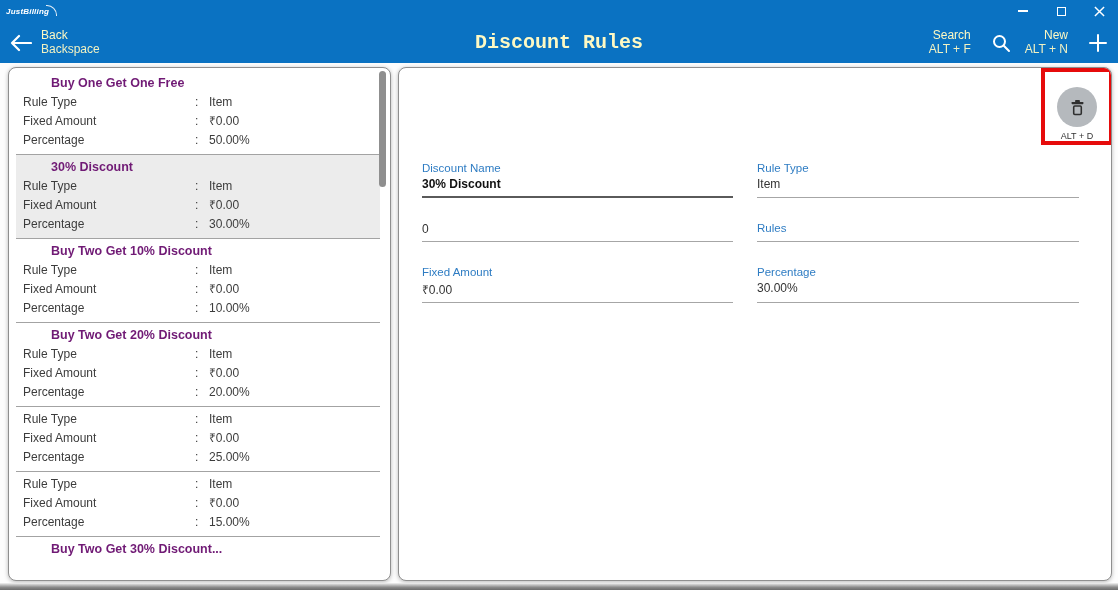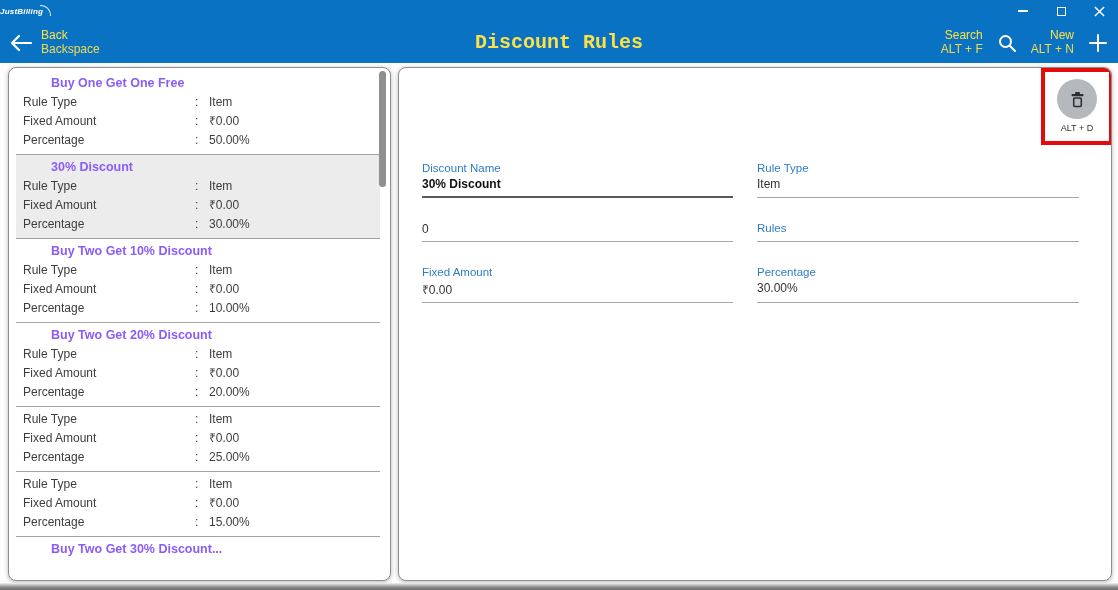--- a/index.html
+++ b/index.html
@@ -6,60 +6,60 @@
   html,body { width:1118px; height:590px; }
   body {
     position:relative; font-family:"Liberation Sans", sans-serif;
     background:#fdfdfd; overflow:hidden; color:#3c3c3c;
   }
   
   .titlebar {
     position:absolute; left:0; top:0; width:1118px; height:22px;
     background:#0a72c2; display:flex; align-items:center;
   }
-  .logo { color:#fff; font-size:8px; font-weight:bold; font-style:italic;
+  .logo { margin-left:6px; color:#fff; font-size:8px; font-weight:bold; font-style:italic;
           letter-spacing:.2px; position:relative; padding-right:8px; }
   .logo::after { content:""; position:absolute; right:0; top:-2px; width:10px; height:10px;
           border:1px solid rgba(255,255,255,.9); border-left:none; border-bottom:none;
           border-radius:0 10px 0 0; }
   .win-controls { position:absolute; right:0; top:0; height:22px; display:flex; }
   .win-btn { width:38px; height:22px; display:flex; align-items:center; justify-content:center; cursor:default; }
   .min-glyph { width:10px; height:2px; background:#fff; }
   .max-glyph { width:9px; height:9px; border:1.5px solid #fff; }
   
   .header {
     position:absolute; left:0; top:22px; width:1118px; height:41px;
-    background:#0a72c2; color:#fde047; display:flex; align-items:center;
+    background:#0a72c2; color:#fef9c3; display:flex; align-items:center;
   }
   .back-btn { display:flex; align-items:center; margin-left:10px; gap:9px; }
   .hdr-2line { display:flex; flex-direction:column; line-height:1.15; }
   .hdr-2line .l1 { font-size:12px; }
   .hdr-2line .l2 { font-size:12px; opacity:.95; }
   .page-title {
     position:absolute; left:0; right:0; top:0; height:41px;
     display:flex; align-items:center; justify-content:center;
     font-size:20px; font-weight:bold; pointer-events:none;font-family:Liberation Mono, monospace;
   }
   .hdr-right { position:absolute; right:10px; top:0; height:41px; display:flex; align-items:center; gap:14px; }
-  .hdr-action { display:flex; align-items:center; gap:14px; }
+  .hdr-action { display:flex; align-items:center; gap:20px; }
   .hdr-2line.right { text-align:right; }
   
   .panel {
     position:absolute; top:67px; height:514px; background:#fff;
     border:1.5px solid #8f8f8f; border-radius:8px;
     box-shadow:0 1px 4px rgba(0,0,0,.28); overflow:hidden;
   }
   .left-panel  { left:8px;   width:383px; }
   .right-panel { left:398px; width:714px; }
   
   .list { padding:3px 10px 0 7px; }
   .item { padding:3px 2px 4px 7px; border-bottom:1px solid #a3a3a3; cursor:default; }
   .item:last-child { border-bottom:none; }
   .item.selected { background:#ececec; }
-  .item-name { font-size:12.5px; font-weight:bold; color:#8b5cf6; line-height:19px;
+  .item-name { font-size:12.5px; font-weight:bold; color:#701a75; line-height:19px;
                white-space:nowrap; overflow:hidden;padding-left:28px; }
   .item-row { display:flex; font-size:12px; line-height:19px; color:#3c3c3c; }
   .item-row .rl { width:172px; }
   .item-row .cl { width:14px; }
   .scroll-thumb {
     position:absolute; right:4px; top:3px; width:7px; height:116px;
     background:#8f8f8f; border-radius:4px; cursor:default;
   }
   
   .fields {
@@ -68,21 +68,21 @@
   }
   .field { padding-bottom:4px; border-bottom:1px solid #a6a6a6; }
   .field.focused { border-bottom:2px solid #5a5a5a; }
   .f-label { font-size:11.5px; color:#2e7cc3; margin-bottom:3px; }
   .f-value { font-size:12px; color:#333; min-height:15px; }
   .f-value.bold { font-weight:bold; color:#111; }
   
   .delete-highlight {
     position:absolute; top:0px; right:-2px; width:72px; height:77px;
     border:4px solid #e60b0b; display:flex; flex-direction:column;
-    align-items:center; justify-content:flex-start;
+    align-items:center; justify-content:flex-end;
   }
   .delete-btn {
     margin-top:7px; width:40px; height:40px; border-radius:50%;
     background:#b5b9bd; display:flex; align-items:center; justify-content:center; cursor:default;
   }
   .delete-shortcut { font-size:9px; color:#333; margin-top:4px; }
   
   .bottom-strip {
     position:absolute; left:0; top:583px; width:1118px; height:7px;
     background:linear-gradient(#d8d8d8, #8a8a8a 55%, #6c6c6c);

